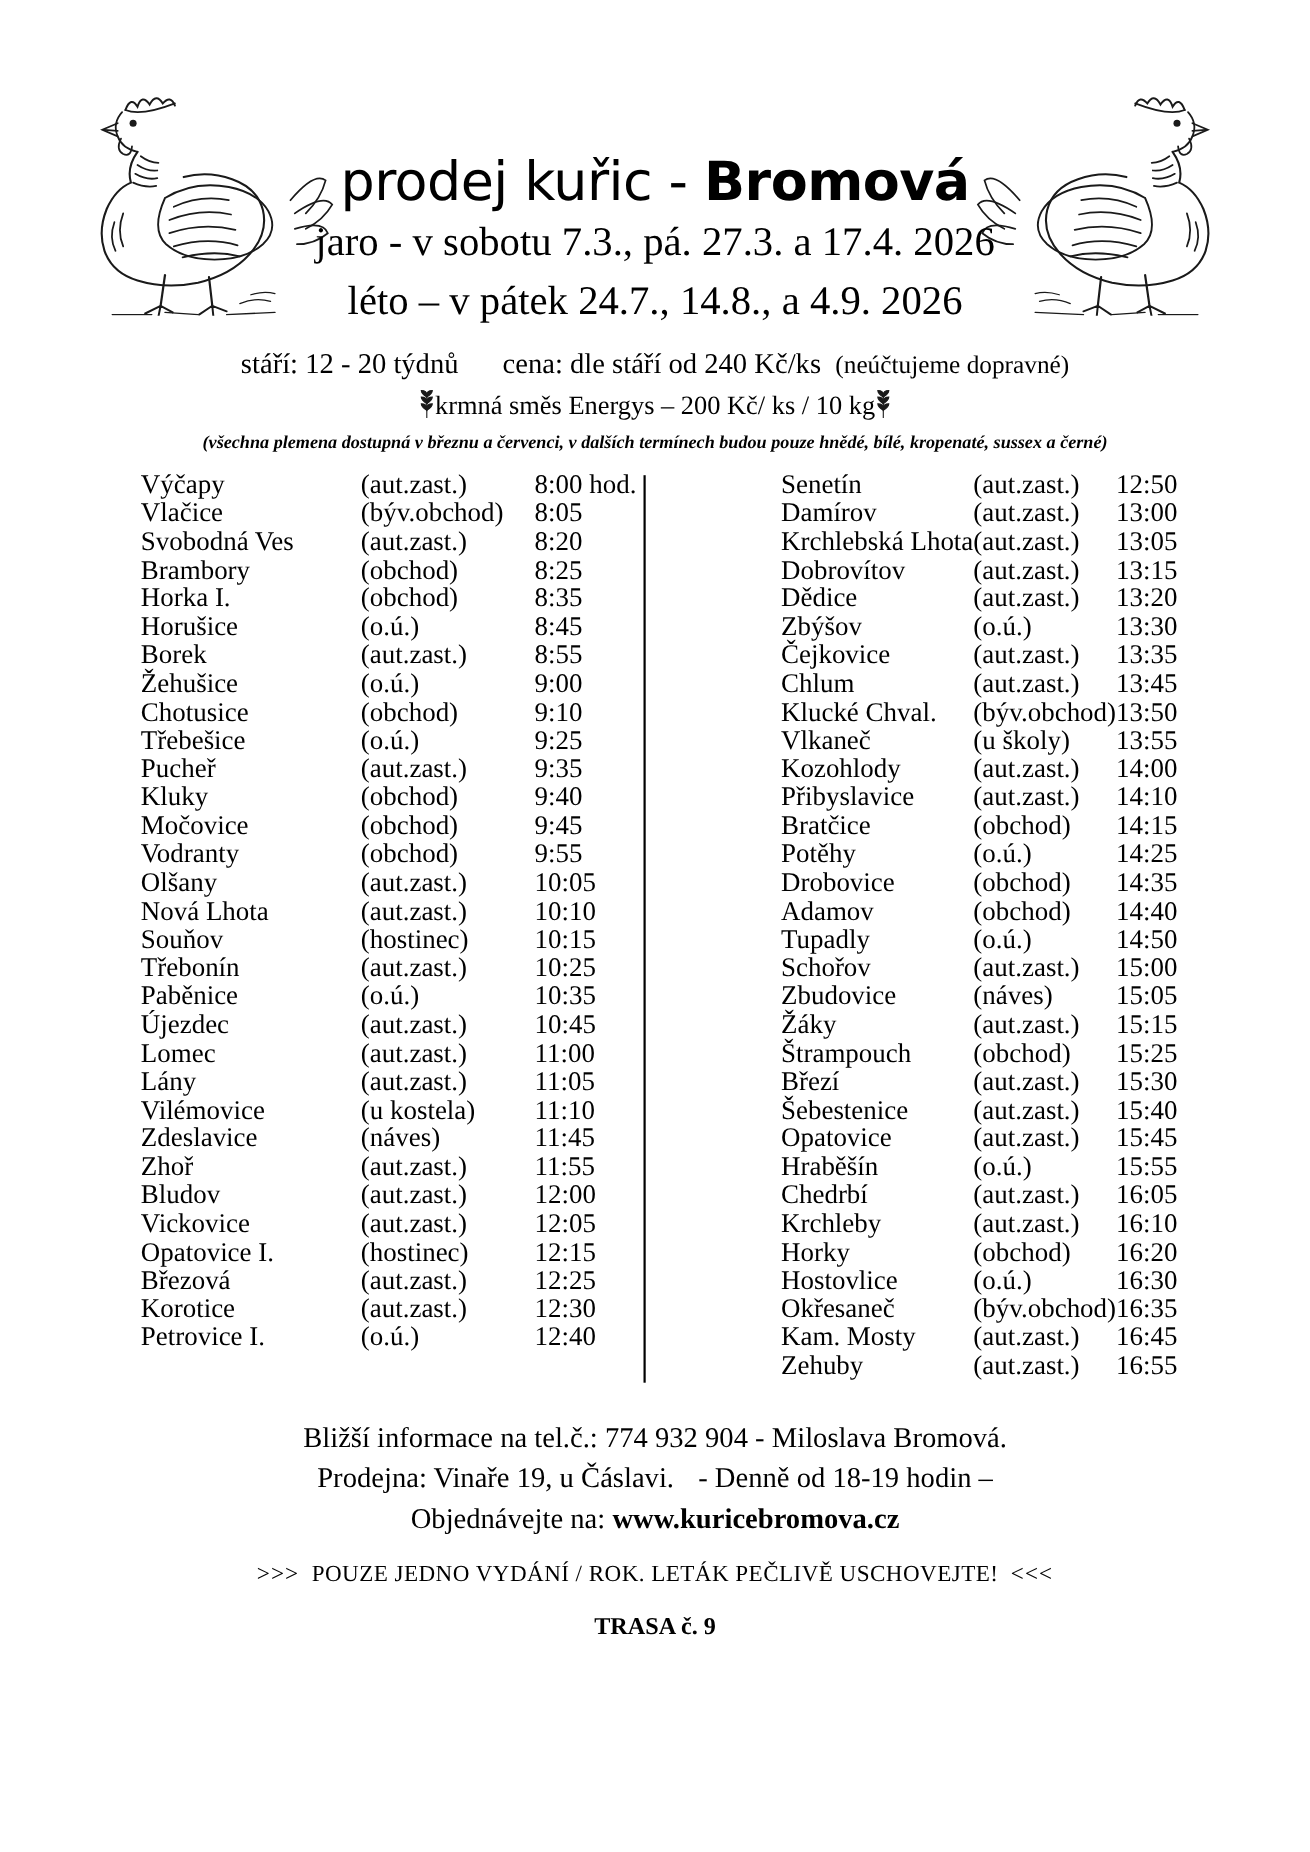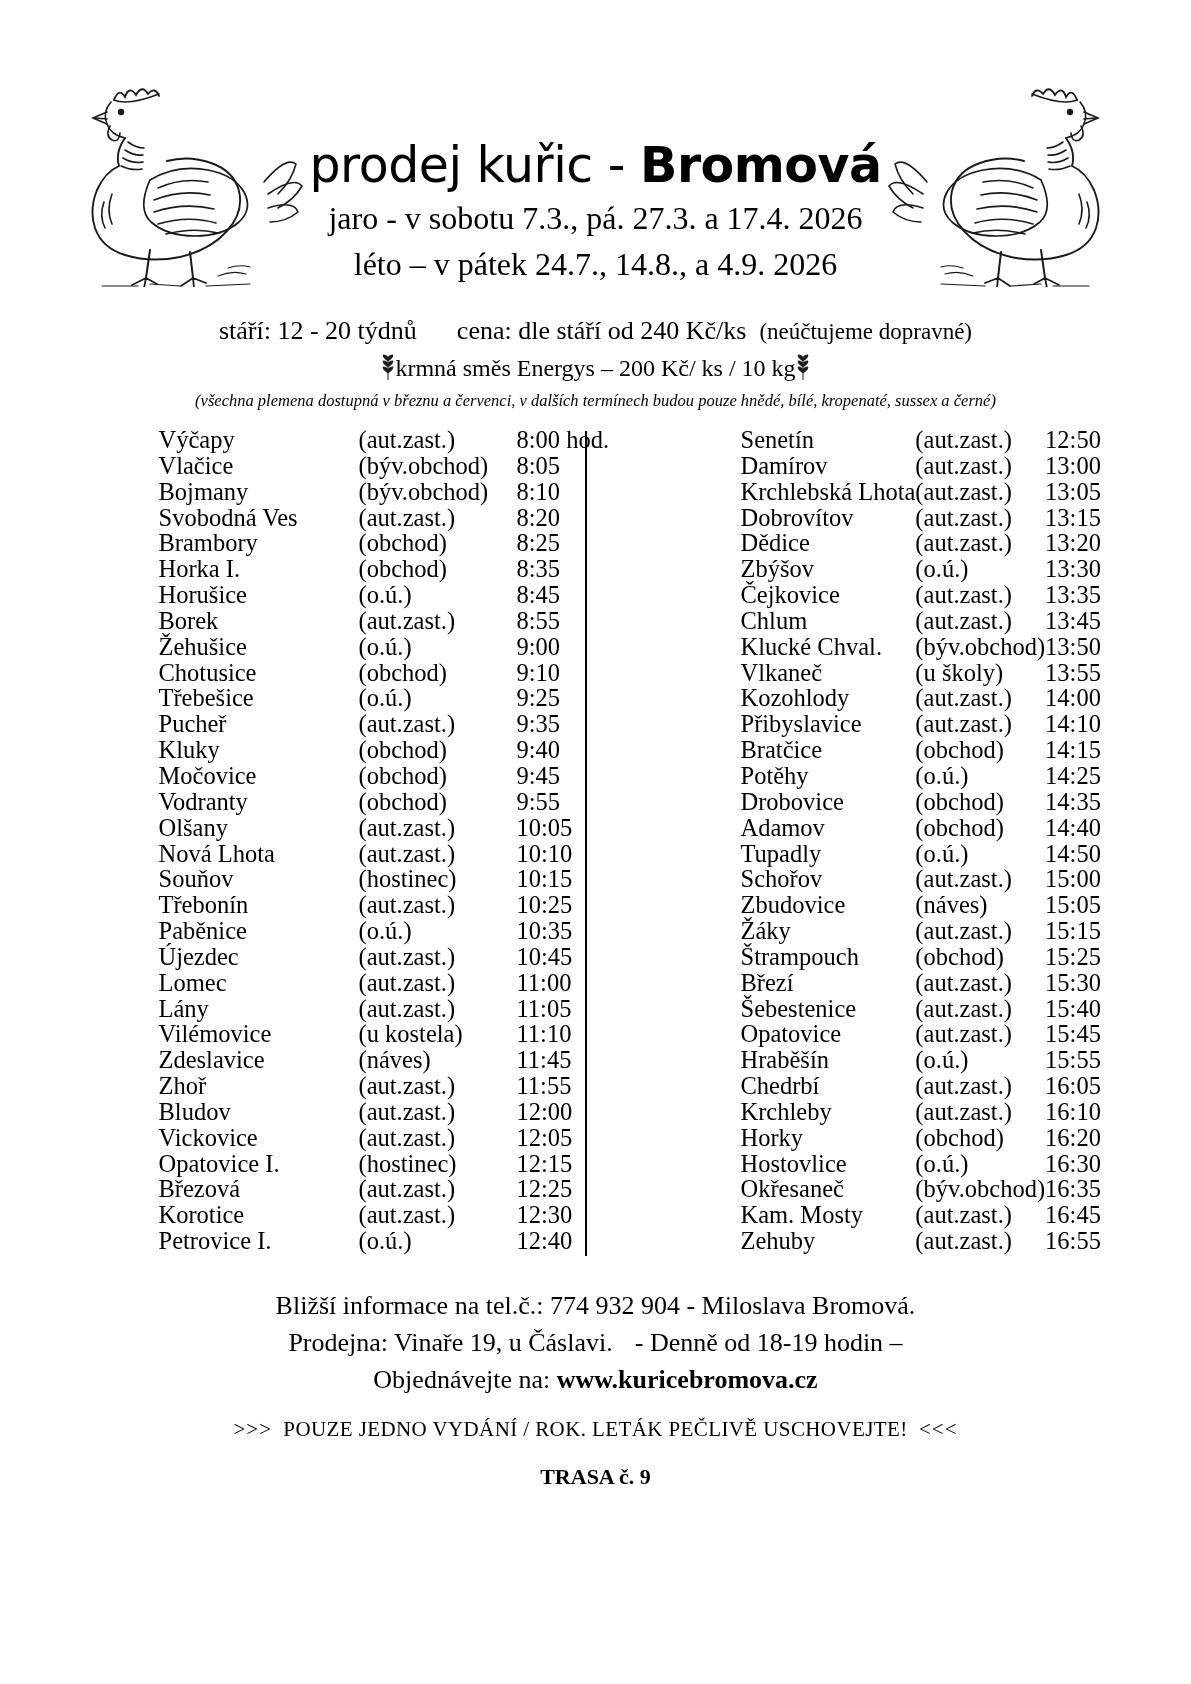--- a/index.html
+++ b/index.html
@@ -30,21 +30,21 @@
     font-size:49px;
     line-height:1.08;
     letter-spacing:-0.5px;
     white-space:nowrap;
   }
   .title .bold { font-weight:700; }
   .title .light { font-weight:400; }
 
   .subtitle {
     font-family:"Liberation Serif", serif;
-    font-size:32px;
+    font-size:37px;
     line-height:1.32;
     margin-top:4px;
     white-space:nowrap;
   }
 
   
   .info { text-align:center; margin-top:16px; }
   .info-line1 {
     font-size:26px;
     white-space:nowrap;
@@ -53,34 +53,33 @@
   .info-line1 .small { font-size:23px; }
   .info-line2 {
     font-size:24px;
     margin-top:8px;
     white-space:nowrap;
   }
   .wheat { display:inline-block; vertical-align:-4px; }
   .wheat svg { display:block; }
   .info-line3 {
     font-style:italic;
-    font-weight:normal;
+    font-weight:bold;
     font-size:16.5px;
     margin-top:9px;
     white-space:nowrap;
   }
 
   
   .timetable {
     position:relative;
     margin-top:16px;
     padding:0 60px 0 128px;
     display:flex;
     align-items:flex-start;
-    justify-content:center;
   }
   .divider {
     position:absolute;
     left:585px; top:4px;
     width:2px; height:825px;
     background:#000;
   }
   .col { flex:0 0 auto; }
   .col-left  { width:460px; }
   .col-right { width:360px; margin-left:122px; }
@@ -259,25 +258,20 @@
               <td class="c-name">Výčapy</td>
               <td class="c-place">(aut.zast.)</td>
               <td class="c-time">8:00 hod.</td>
             </tr>
             <tr>
               <td class="c-name">Vlačice</td>
               <td class="c-place">(býv.obchod)</td>
               <td class="c-time">8:05</td>
             </tr>
             <tr>
-              <td class="c-name">Bojmany</td>
-              <td class="c-place">(býv.obchod)</td>
-              <td class="c-time">8:10</td>
-            </tr>
-            <tr>
               <td class="c-name">Svobodná Ves</td>
               <td class="c-place">(aut.zast.)</td>
               <td class="c-time">8:20</td>
             </tr>
             <tr>
               <td class="c-name">Brambory</td>
               <td class="c-place">(obchod)</td>
               <td class="c-time">8:25</td>
             </tr>
             <tr>

